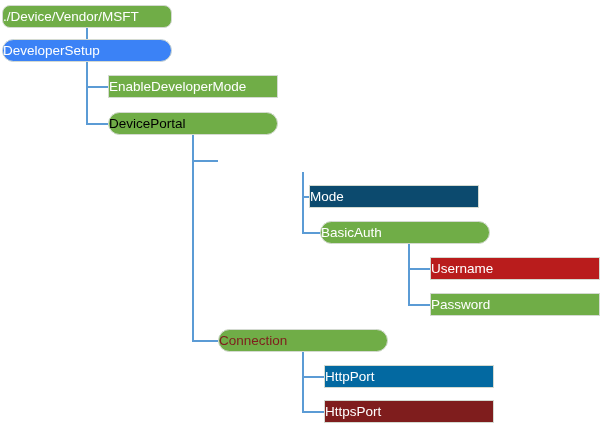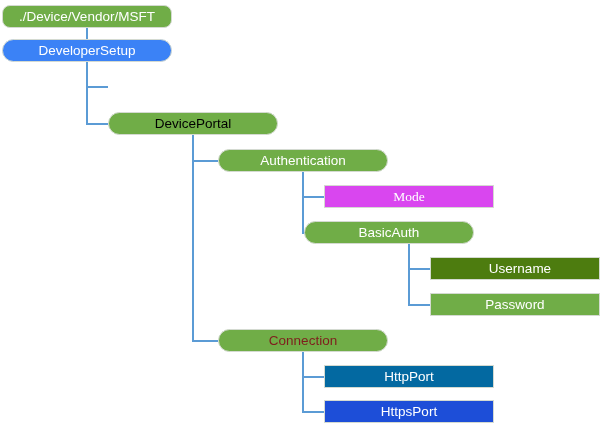--- a/index.html
+++ b/index.html
@@ -7,21 +7,21 @@
     position:relative;
     width:601px;height:428px;
     background:#ffffff;
     font-family:"Liberation Sans",sans-serif;
     overflow:hidden;
   }
   .node{
     position:absolute;
     width:170px;height:23px;
     box-sizing:border-box;
-    display:flex;align-items:center;justify-content:center;
+    display:flex;align-items:center;
     font-size:13.5px;line-height:1;
     border:1px solid;
   }
   .node.pill{border-radius:12px;}
   .node.rounded{border-radius:8px;}
   .node.rect{border-radius:0;}
   .hline,.vline{position:absolute;}
   .hline{height:2px;}
   .vline{width:2px;}
 </style>
@@ -44,40 +44,40 @@
     <div class="hline" style="left: 408px; top: 303.5px; width: 22px; background: rgb(91, 155, 213);"></div>
     <div class="vline" style="left: 302px; top: 352px; height: 60.5px; background: rgb(91, 155, 213);"></div>
     <div class="hline" style="left: 302px; top: 375.5px; width: 22px; background: rgb(91, 155, 213);"></div>
     <div class="hline" style="left: 302px; top: 410.5px; width: 22px; background: rgb(91, 155, 213);"></div>
     <div class="node rounded" style="left: 2px; top: 5px; background: rgb(112, 173, 71); border-color: rgb(212, 218, 209); color: rgb(255, 255, 255);">
       <span>./Device/Vendor/MSFT</span>
     </div>
     <div class="node pill" style="left: 2px; top: 39px; background: #3b82f6; border-color: rgb(212, 218, 209); color: rgb(255, 255, 255);">
       <span>DeveloperSetup</span>
     </div>
+    <div class="node rect" style="left: 108px; top: 75px; background: rgb(112, 173, 71); border-color: rgb(212, 218, 209); color: rgb(255, 255, 255);">
+      <span>EnableDeveloperMode</span>
+    </div>
     <div class="node pill" style="left: 108px; top: 112px; background: rgb(112, 173, 71); border-color: rgb(212, 218, 209); color: #000000;">
       <span>DevicePortal</span>
     </div>
-    <div class="node pill" style="left: 218px; top: 149px; background: rgb(112, 173, 71); border-color: rgb(212, 218, 209); color: rgb(255, 255, 255);">
-      <span>Authentication</span>
-    </div>
-    <div class="node rect" style="left: 324px; top: 185px; background: #d946ef; border-color: rgb(212, 218, 209); color: rgb(255, 255, 255); font-family: Liberation Serif, serif;">
+    <div class="node rect" style="left: 309px; top: 185px; background: #0c4a6e; border-color: rgb(212, 218, 209); color: rgb(255, 255, 255);">
       <span>Mode</span>
     </div>
-    <div class="node pill" style="left: 304px; top: 221px; background: rgb(112, 173, 71); border-color: rgb(212, 218, 209); color: rgb(255, 255, 255);">
+    <div class="node pill" style="left: 320px; top: 221px; background: rgb(112, 173, 71); border-color: rgb(212, 218, 209); color: rgb(255, 255, 255);">
       <span>BasicAuth</span>
     </div>
-    <div class="node rect" style="left: 430px; top: 257px; background: #4d7c0f; border-color: rgb(212, 218, 209); color: rgb(255, 255, 255); padding-left: 10px;">
+    <div class="node rect" style="left: 430px; top: 257px; background: #b91c1c; border-color: rgb(212, 218, 209); color: rgb(255, 255, 255);">
       <span>Username</span>
     </div>
     <div class="node rect" style="left: 430px; top: 293px; background: rgb(112, 173, 71); border-color: rgb(212, 218, 209); color: rgb(255, 255, 255);">
       <span>Password</span>
     </div>
     <div class="node pill" style="left: 218px; top: 329px; background: rgb(112, 173, 71); border-color: rgb(212, 218, 209); color: #7f1d1d;">
       <span>Connection</span>
     </div>
     <div class="node rect" style="left: 324px; top: 365px; background: #0369a1; border-color: rgb(212, 218, 209); color: rgb(255, 255, 255);">
       <span>HttpPort</span>
     </div>
-    <div class="node rect" style="left: 324px; top: 400px; background: #1d4ed8; border-color: rgb(212, 218, 209); color: rgb(255, 255, 255);">
+    <div class="node rect" style="left: 324px; top: 400px; background: #7f1d1d; border-color: rgb(212, 218, 209); color: rgb(255, 255, 255);">
       <span>HttpsPort</span>
     </div>
   </div>
 
 </body></html>

